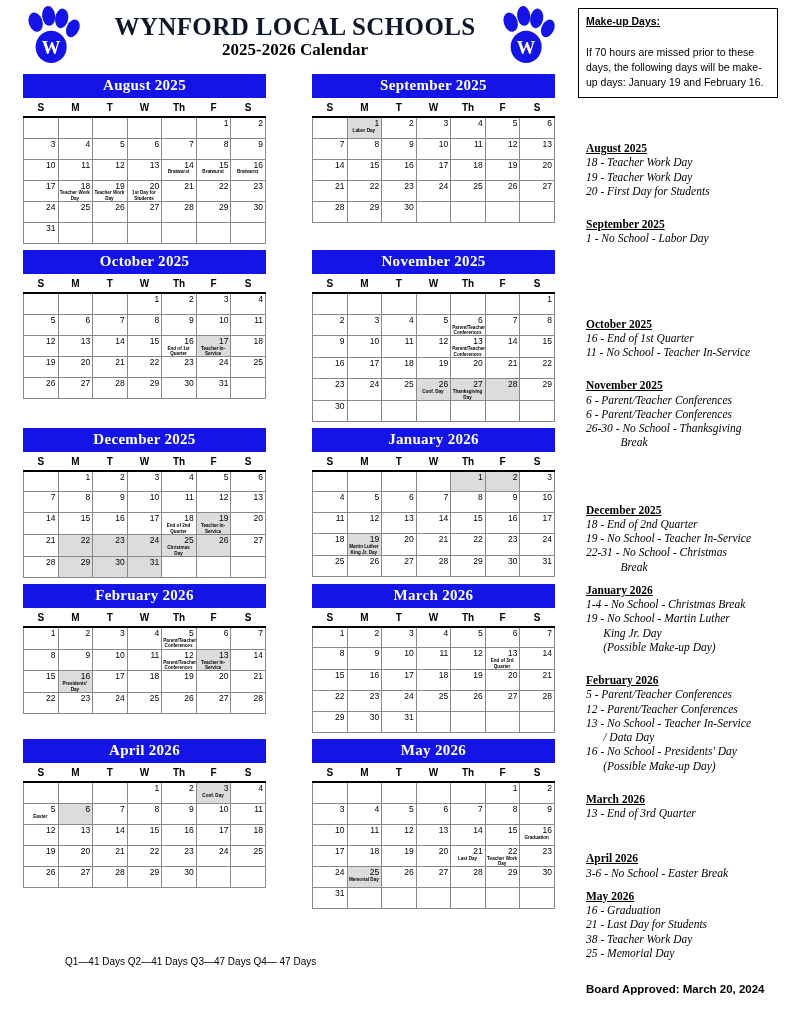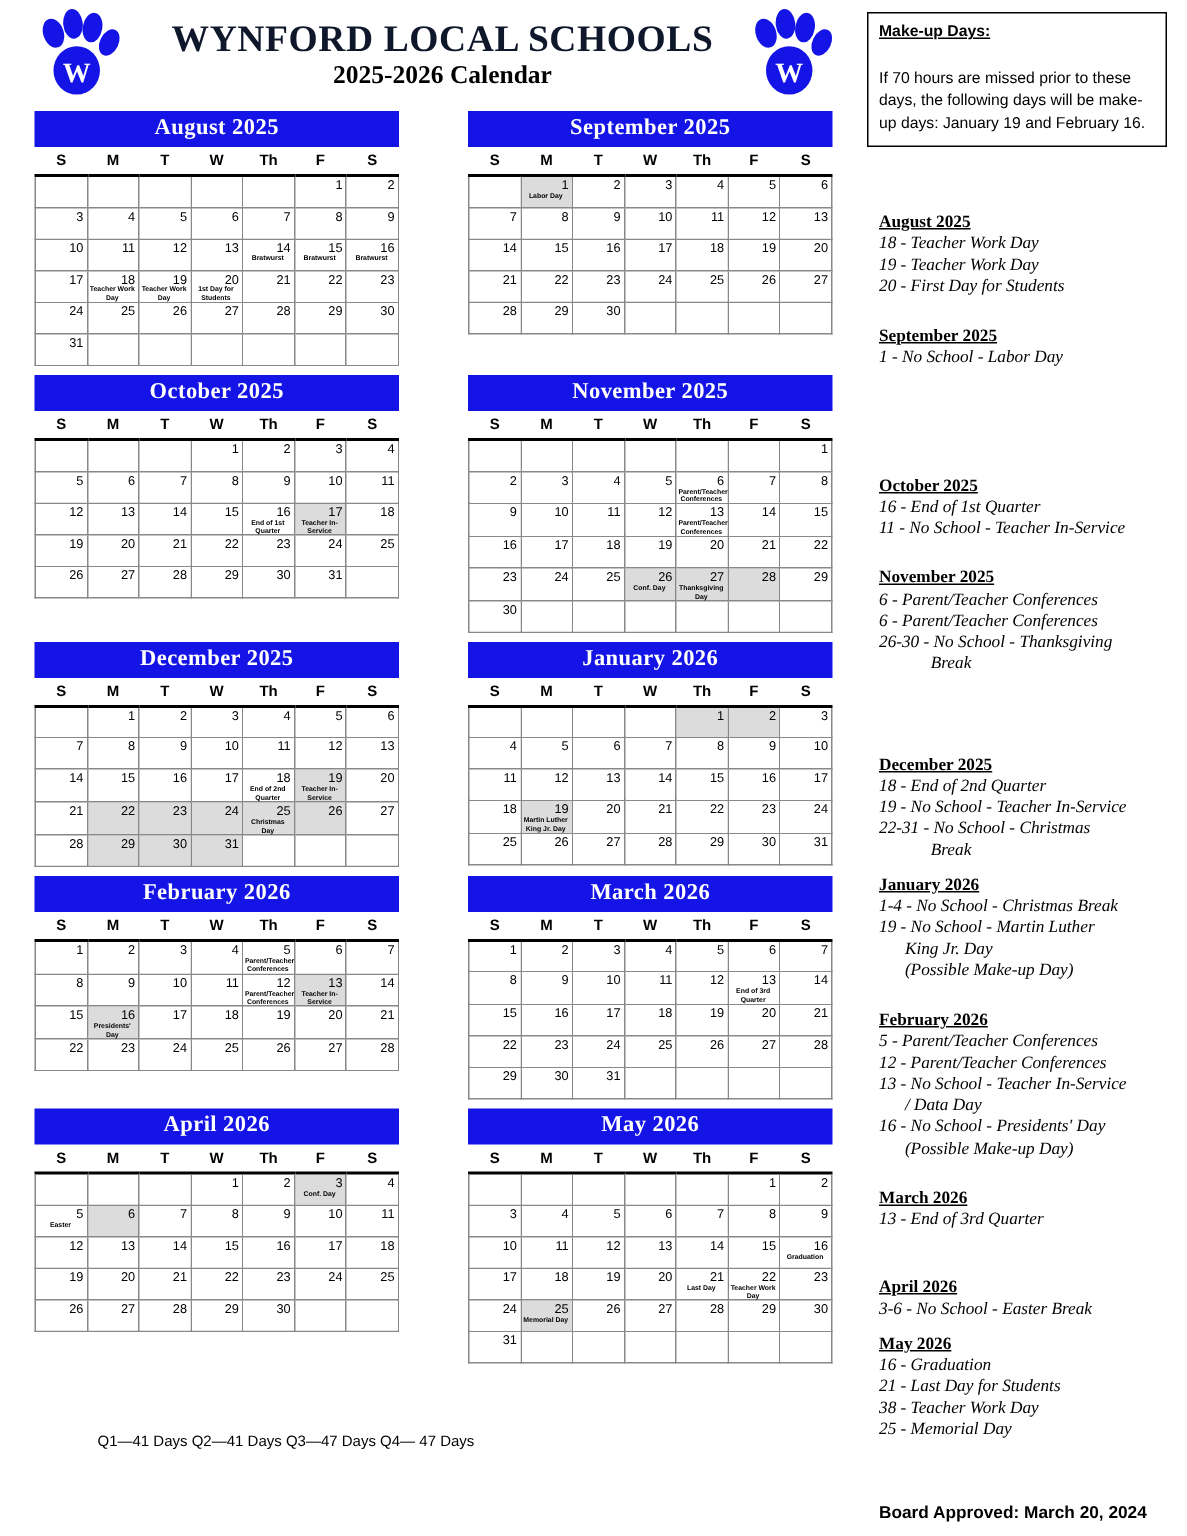--- a/index.html
+++ b/index.html
@@ -133,21 +133,20 @@
     position:absolute; left: 22px; top: 956px;
     font-size: 10px;
     font-family: "Liberation Sans", sans-serif;
     margin-left: 43px;
   }
   .footer-board {
     position:absolute; left: 586px; top: 983px;
     font-size: 11.5px;
     font-weight: bold;
     font-family: "Liberation Sans", sans-serif;
-    margin-top: 20px;
   }
 </style>
 </head>
 <body>
 
 <div class="header">
 
   <svg class="paw left" viewBox="0 0 100 100">
     <ellipse cx="22" cy="26" rx="11" ry="16" fill="#1414e6" transform="rotate(-18 22 26)"></ellipse>
     <ellipse cx="43" cy="16" rx="10.5" ry="16" fill="#1414e6" transform="rotate(-6 43 16)"></ellipse>

